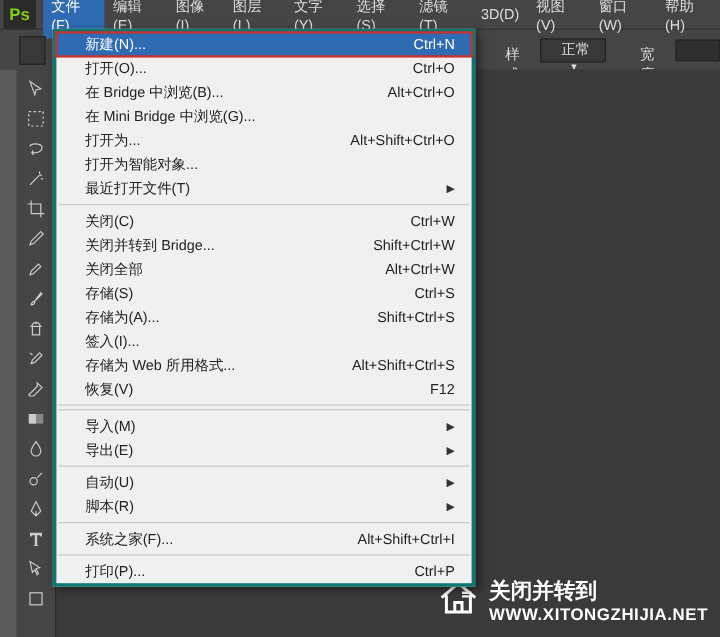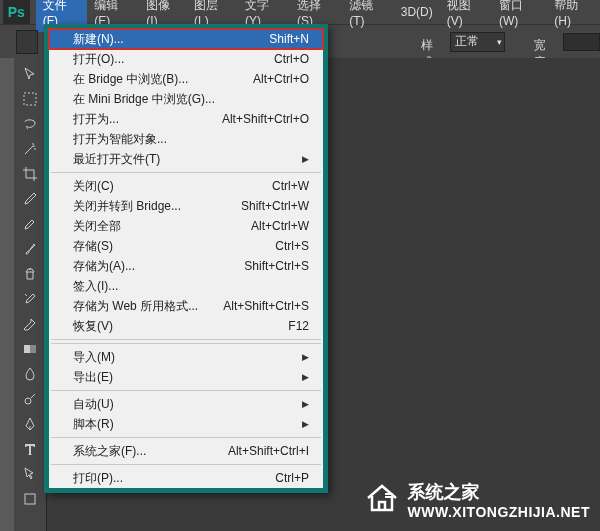--- a/index.html
+++ b/index.html
@@ -19,21 +19,21 @@
   display: flex;
   align-items: center;
   padding-left: 3px;
 }
 .ps-logo {
   width: 28px;
   height: 24px;
   display: flex;
   align-items: center;
   justify-content: center;
-  color: #14b8a6;
+  color: #84cc16;
   font-weight: bold;
   font-size: 14px;
   background: #2a2a2a;
   margin-right: 6px;
 }
 .menu-item {
   padding: 4px 7px;
   color: #ddd;
   cursor: pointer;
   font-size: 12px;
@@ -56,21 +56,21 @@
 }
 .opt-divider { width: 1px; height: 22px; background: #2a2a2a; margin: 0 6px; }
 .opt-label { color: #ddd; padding: 0 4px; margin-top: 24px; }
 .opt-select {
   width: 70px; height: 20px;
   background: #383838;
   border: 1px solid #222;
   color: #ddd;
   font-size: 12px;
   padding-left: 4px;
-  display: flex; align-items: center; justify-content: space-between;
+  display: flex; align-items: center; justify-content: space-between; flex-direction: column;
 }
 .opt-select .chev { font-size: 9px; padding-right: 3px; }
 .opt-input {
   width: 48px; height: 18px;
   background: #2f2f2f;
   border: 1px solid #222;
   color: #ddd;
 }
 .layout {
   display: flex;
@@ -99,24 +99,24 @@
 .tool svg { width: 16px; height: 16px; }
 .canvas {
   flex: 1;
   background: #3a3a3a;
   position: relative;
 }
 .dropdown {
   position: absolute;
   top: 24px;
   left: 44px;
-  width: 284px;
+  width: 352px;
   background: #f0f0f0;
   box-shadow: 3px 3px 8px rgba(0,0,0,0.5);
-  border: 5px solid #0f766e;
+  border: 3px solid #0f766e;
   z-index: 10;
 }
 .dd-item {
   display: flex;
   justify-content: space-between;
   align-items: center;
   padding: 3px 14px 3px 24px;
   color: #222;
   font-size: 12px;
   height: 20px;
@@ -276,21 +276,21 @@
           <rect x="3" y="3" width="10" height="10"></rect>
         </svg>
       </div>
   </div>
   <div class="canvas"></div>
 </div>
 
 <div class="dropdown" id="dropdown">
     <div class="dd-item highlight">
       <span>新建(N)...</span>
-      <span>Shift+N</span>
+      <span>Ctrl+N</span>
     </div>
     <div class="dd-item">
       <span>打开(O)...</span>
       <span>Ctrl+O</span>
     </div>
     <div class="dd-item">
       <span>在 Bridge 中浏览(B)...</span>
       <span>Alt+Ctrl+O</span>
     </div>
     <div class="dd-item">
@@ -372,16 +372,16 @@
 
 <div class="watermark">
   <div class="wm-icon">
     <svg viewBox="0 0 40 40" fill="none" stroke="#fff" stroke-width="2.5">
       <path d="M6 20L20 8l14 12M10 18v14h20V18M17 32v-8h6v8"></path>
       <path d="M23 16h8" stroke-width="2"></path>
       <path d="M23 19h8" stroke-width="2"></path>
     </svg>
   </div>
   <div>
-    <div class="wm-text">系统之家</div>
+    <div class="wm-text">关闭并转到</div>
     <div class="wm-url">WWW.XITONGZHIJIA.NET</div>
   </div>
 </div>
 
 </body></html>

